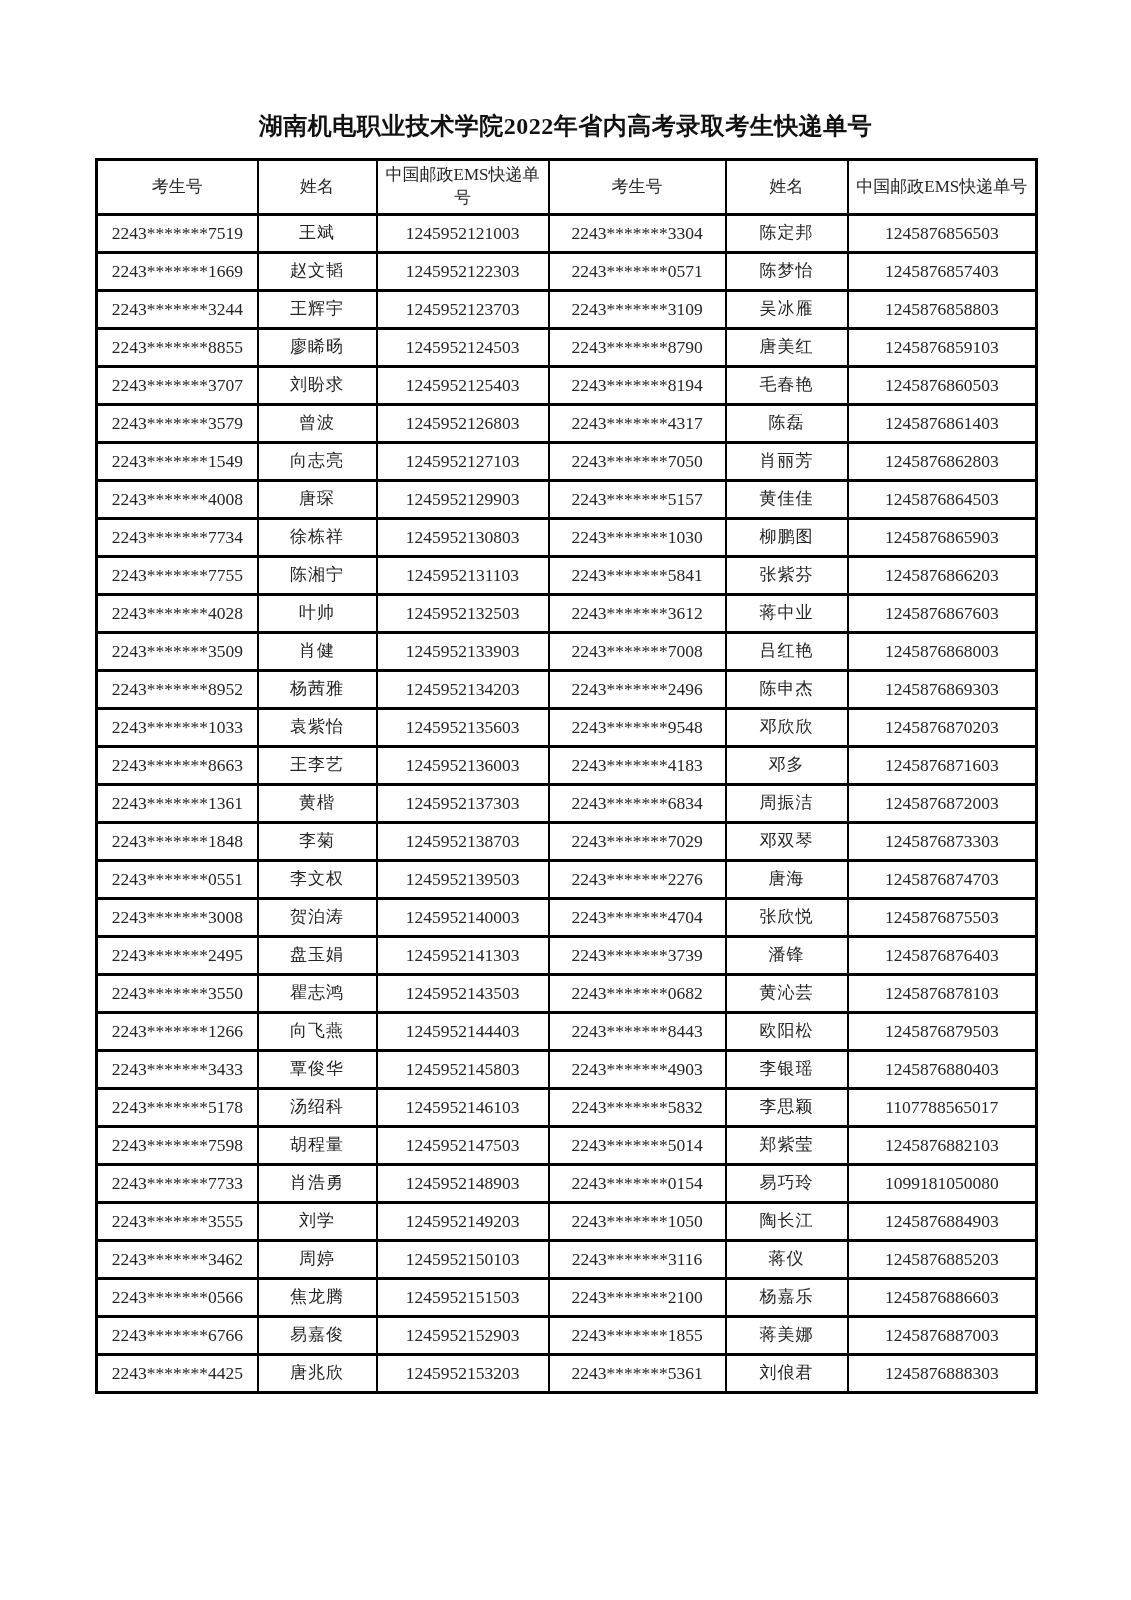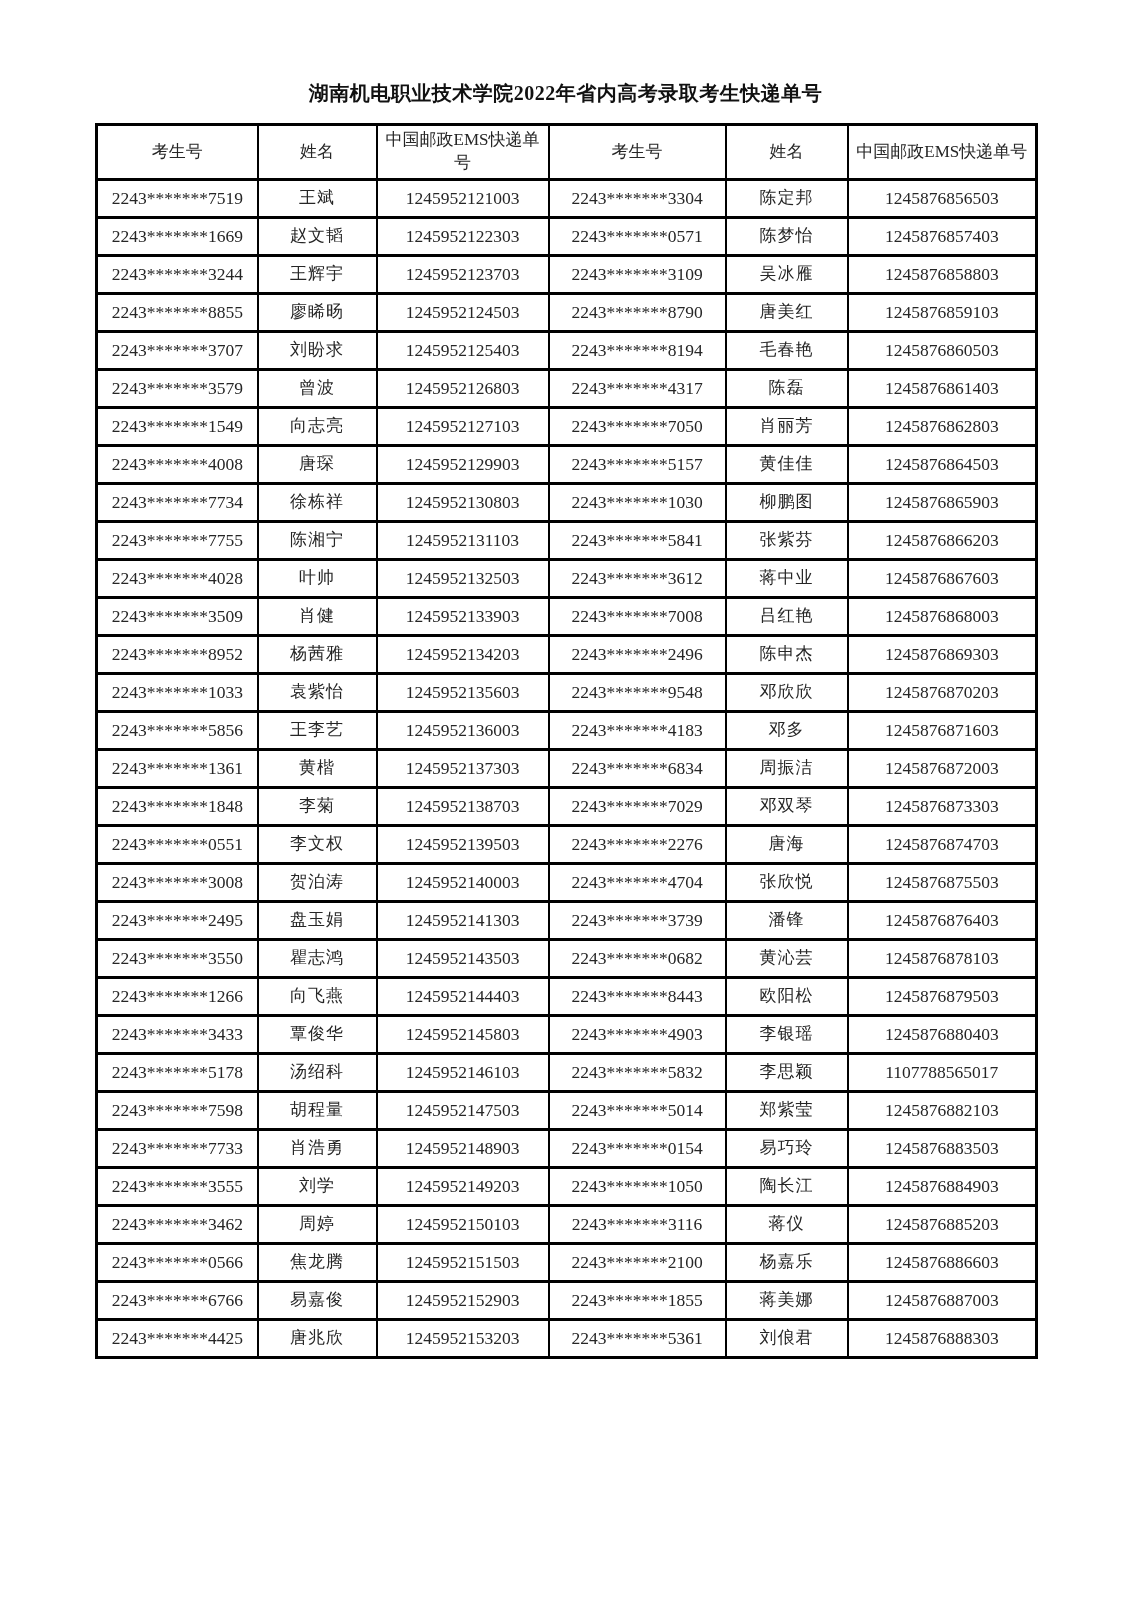--- a/index.html
+++ b/index.html
@@ -14,23 +14,23 @@
     color: #262626;
     position: relative;
   }
   .page {
     width: 1131px;
     height: 1600px;
     background: #ffffff;
     box-sizing: border-box;
   }
   .doc-title {
-    padding-top: 80px;
+    padding-top: 110px;
     text-align: center;
-    font-size: 20px;
+    font-size: 24px;
     font-weight: bold;
     color: #111111;
     letter-spacing: 0.5px;
     font-family: "Liberation Serif", "DejaVu Serif", serif;
   }
   table.tracking-table {
     border-collapse: collapse;
     table-layout: fixed;
     width: 940px;
     margin: 16px 0 12px 95px;
@@ -200,21 +200,21 @@
         </tr>
         <tr>
           <td class="num">2243*******1033</td>
           <td class="name">袁紫怡</td>
           <td class="num">1245952135603</td>
           <td class="num">2243*******9548</td>
           <td class="name">邓欣欣</td>
           <td class="num">1245876870203</td>
         </tr>
         <tr>
-          <td class="num">2243*******5856</td>
+          <td class="num">2243*******8663</td>
           <td class="name">王李艺</td>
           <td class="num">1245952136003</td>
           <td class="num">2243*******4183</td>
           <td class="name">邓多</td>
           <td class="num">1245876871603</td>
         </tr>
         <tr>
           <td class="num">2243*******1361</td>
           <td class="name">黄楷</td>
           <td class="num">1245952137303</td>
@@ -293,21 +293,21 @@
           <td class="num">2243*******5014</td>
           <td class="name">郑紫莹</td>
           <td class="num">1245876882103</td>
         </tr>
         <tr>
           <td class="num">2243*******7733</td>
           <td class="name">肖浩勇</td>
           <td class="num">1245952148903</td>
           <td class="num">2243*******0154</td>
           <td class="name">易巧玲</td>
-          <td class="num">1245876883503</td>
+          <td class="num">1099181050080</td>
         </tr>
         <tr>
           <td class="num">2243*******3555</td>
           <td class="name">刘学</td>
           <td class="num">1245952149203</td>
           <td class="num">2243*******1050</td>
           <td class="name">陶长江</td>
           <td class="num">1245876884903</td>
         </tr>
         <tr>

